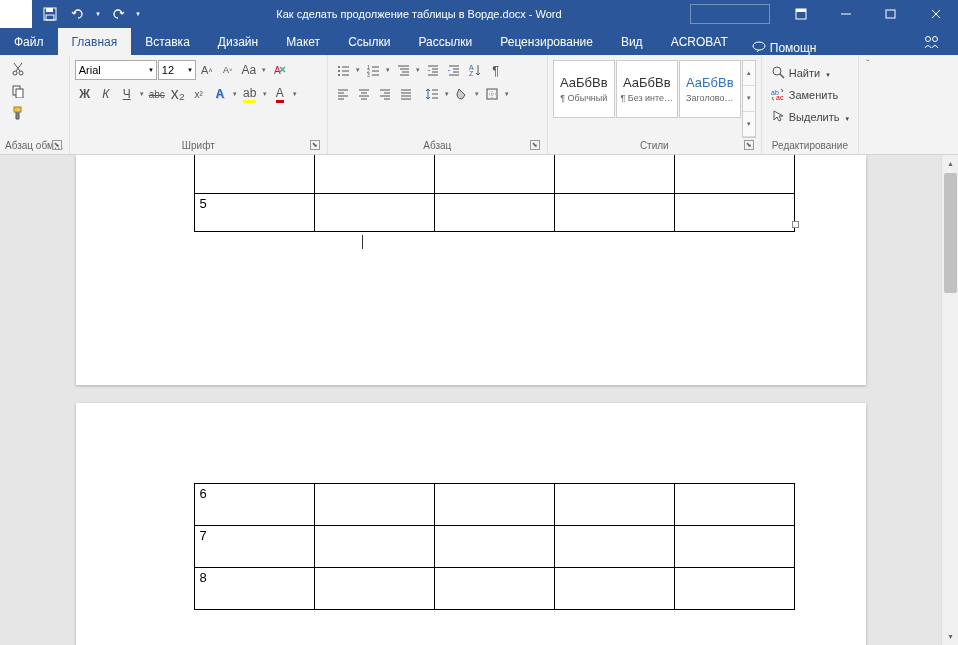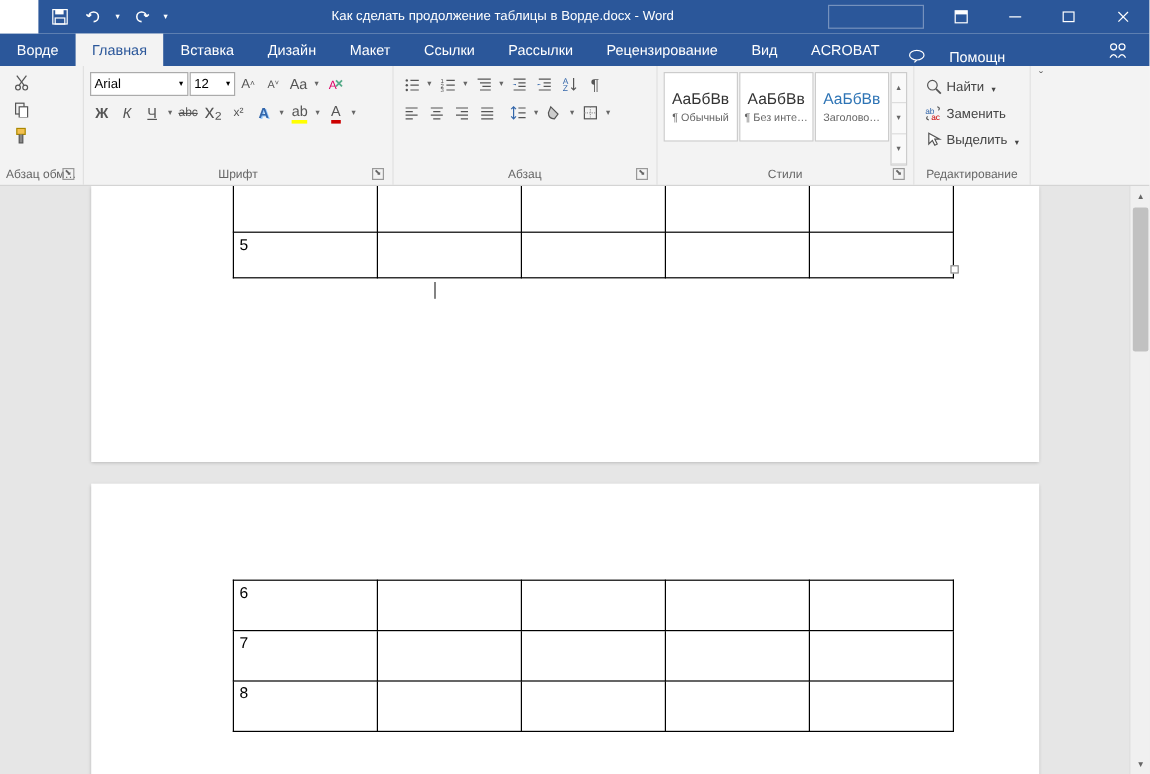--- a/index.html
+++ b/index.html
@@ -12,21 +12,21 @@
 .titlebar .title { flex: 1; text-align: center; }
 .titlebar .winbtns { display: flex; }
 .titlebar .winbtns .btn { width: 45px; height: 28px; display: flex; align-items: center; justify-content: center; cursor: pointer; }
 .titlebar .userblock { width: 80px; height: 20px; border: 1px solid rgba(255,255,255,.35); margin-right: 8px; }
 
 
 .tabs { background: #2b579a; height: 27px; display: flex; align-items: flex-end; color: #fff; font-size: 12px; }
 .tab { padding: 6px 14px; cursor: pointer; height: 27px; display: flex; align-items: center; }
 .tab.active { background: #f3f3f3; color: #2b579a; }
 .tabs .spacer { flex: 1; }
-.tabs .help { padding: 0 10px; display: flex; gap: 20px; cursor: pointer; }
+.tabs .help { padding: 0 10px; display: flex; gap: 4px; cursor: pointer; }
 
 
 .ribbon { background: #f3f3f3; border-bottom: 1px solid #d4d4d4; height: 100px; display: flex; }
 .group { border-right: 1px solid #e1e1e1; padding: 3px 5px 0 5px; display: flex; flex-direction: column; }
 .group .body { flex: 1; display: flex; }
 .group .label { font-size: 10px; color: #666; text-align: center; padding: 2px 0; height: 16px; position: relative; }
 .group .label .dlg { position: absolute; right: 2px; top: 2px; width: 10px; height: 10px; border: 1px solid #999; cursor: pointer; font-size: 7px; line-height: 8px; text-align: center; }
 
 .bigbtn { display: flex; flex-direction: column; align-items: center; justify-content: center; width: 44px; cursor: pointer; font-size: 10px; color: #444; gap: 2px; }
 .iconbtn { width: 22px; height: 22px; display: flex; align-items: center; justify-content: center; cursor: pointer; font-size: 12px; color: #555; border-radius: 2px; }
@@ -121,21 +121,21 @@
     <div class="btn">
         <svg width="12" height="12">
           <line x1="2" y1="2" x2="10" y2="10" stroke="#fff"></line>
           <line x1="10" y1="2" x2="2" y2="10" stroke="#fff"></line>
         </svg>
       </div>
   </div>
 </div>
 
 <div class="tabs">
-  <div class="tab">Ворде</div>
+  <div class="tab">Файл</div>
   <div class="tab active">Главная</div>
   <div class="tab">Вставка</div>
   <div class="tab">Дизайн</div>
   <div class="tab">Макет</div>
   <div class="tab">Ссылки</div>
   <div class="tab">Рассылки</div>
   <div class="tab">Рецензирование</div>
   <div class="tab">Вид</div>
   <div class="tab">ACROBAT</div>
   <div class="help">

